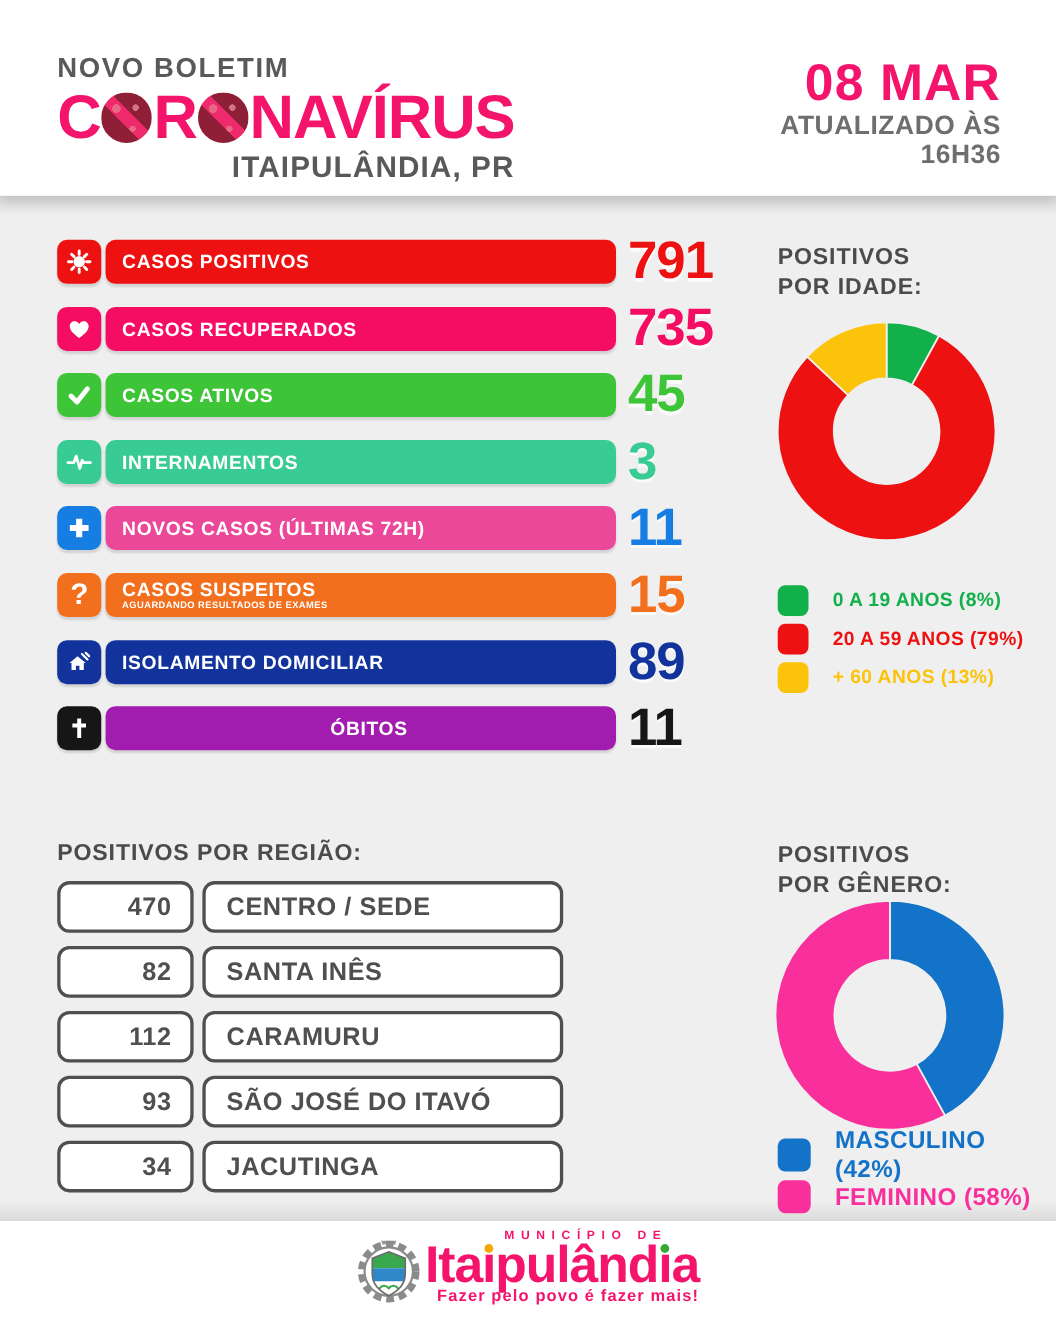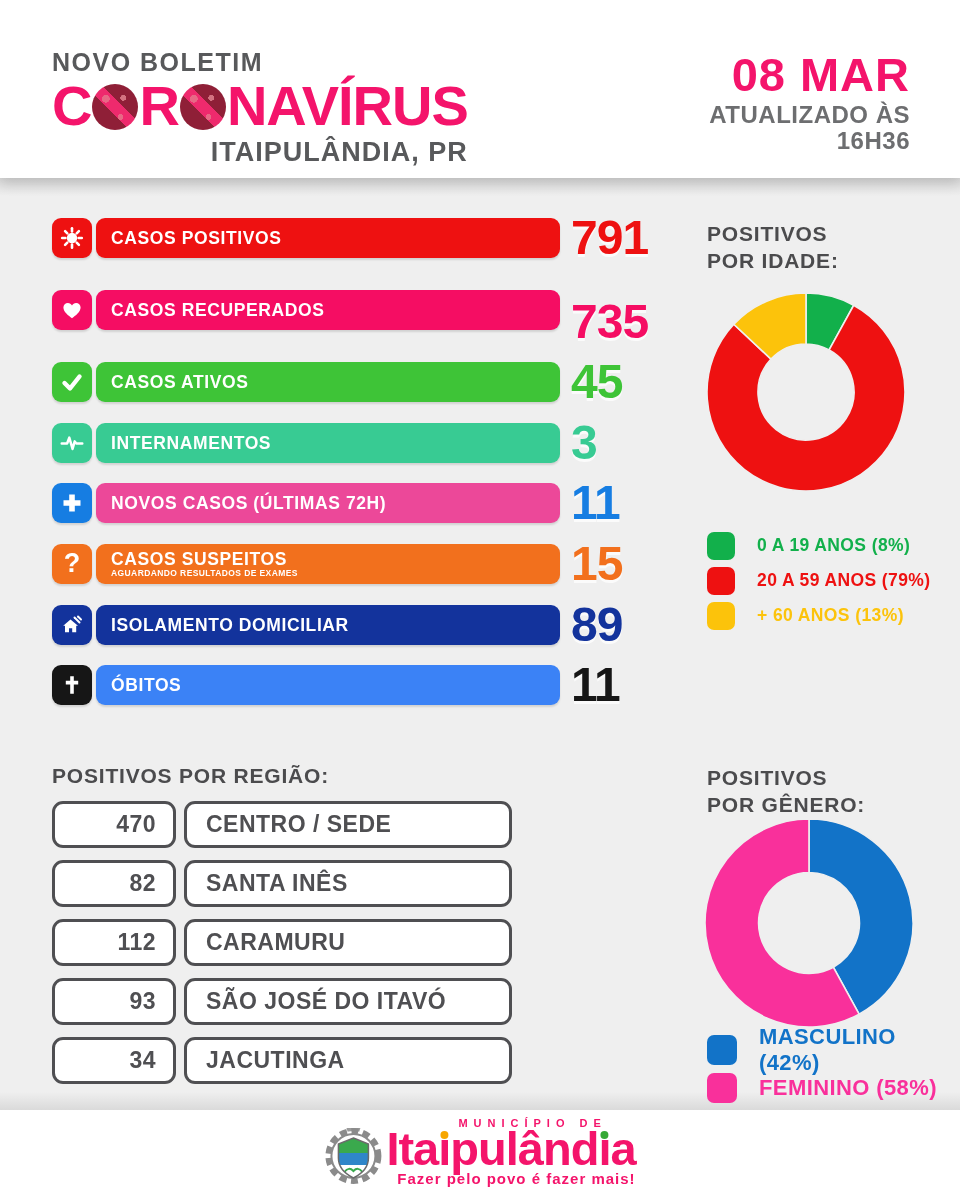--- a/index.html
+++ b/index.html
@@ -137,21 +137,21 @@
 
     <div class="stat-row">
       <div class="stat-icon" style="background-color: rgb(245, 13, 99);">
         <svg width="24" height="24" viewBox="0 0 24 24">
           <path d="M12 20.3C8.6 17.8 3.4 14 3.4 9.6 3.4 6.9 5.4 5 7.9 5 9.7 5 11.2 6 12 7.6 12.8 6 14.3 5 16.1 5 18.6 5 20.6 6.9 20.6 9.6 20.6 14 15.4 17.8 12 20.3Z" fill="#fff"></path>
         </svg>
       </div>
       <div class="stat-bar" style="background-color: rgb(245, 13, 99);">
         <div class="stat-label">CASOS RECUPERADOS</div>
       </div>
-      <div class="stat-value" style="color: rgb(245, 13, 99); margin-top: 23px;">735</div>
+      <div class="stat-value" style="color: rgb(245, 13, 99);">735</div>
     </div>
 
     <div class="stat-row">
       <div class="stat-icon" style="background-color: rgb(62, 196, 55);">
         <svg width="24" height="24" viewBox="0 0 24 24">
           <polyline points="4.5,13 10,18.5 19.5,6.5" fill="none" stroke="#fff" stroke-width="4.4" stroke-linecap="round" stroke-linejoin="round"></polyline>
         </svg>
       </div>
       <div class="stat-bar" style="background-color: rgb(62, 196, 55);">
         <div class="stat-label">CASOS ATIVOS</div>
@@ -209,21 +209,21 @@
       </div>
       <div class="stat-value" style="color: rgb(19, 51, 156);">89</div>
     </div>
 
     <div class="stat-row">
       <div class="stat-icon" style="background-color: rgb(22, 22, 22);">
         <svg width="24" height="24" viewBox="0 0 24 24">
           <path d="M10.2 3.2h3.6v4.6h4.4v3.6h-4.4v9.4h-3.6v-9.4H5.8V7.8h4.4Z" fill="#fff"></path>
         </svg>
       </div>
-      <div class="stat-bar" style="background-color: #3b82f6;">
+      <div class="stat-bar" style="background-color: #a21caf; align-items: center;">
         <div class="stat-label">ÓBITOS</div>
       </div>
       <div class="stat-value" style="color: rgb(22, 22, 22);">11</div>
     </div>
 
   </div>
 
   <div class="sec-heading" style="left:707px;top:220px;">
     <div>POSITIVOS</div>
     <div>POR IDADE:</div>

